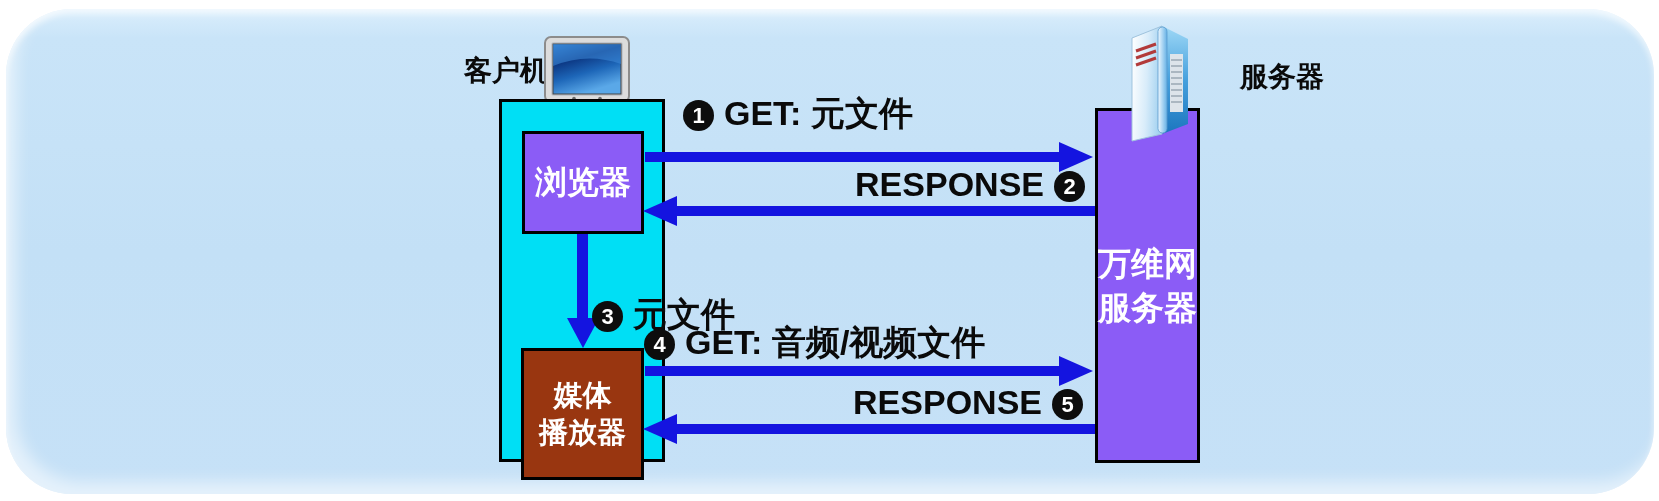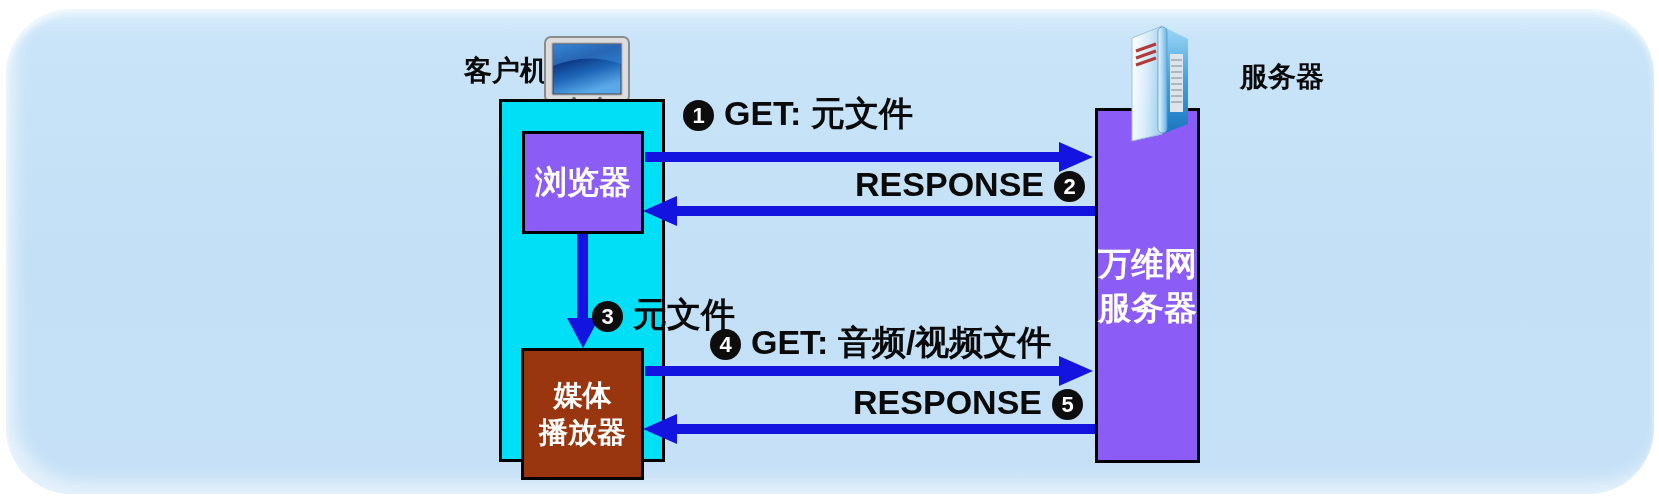--- a/index.html
+++ b/index.html
@@ -152,20 +152,20 @@
   </div>
 
   <div class="step right-align" style="left:643px;top:165px;width:442px;">
     <span>RESPONSE</span><span class="badge badge-trail">2</span>
   </div>
 
   <div class="step" style="left:592px;top:252px;margin-top:40px;">
     <span class="badge badge-lead">3</span><span>元文件</span>
   </div>
 
-  <div class="step" style="left:710px;top:320px;">
+  <div class="step" style="left:644px;top:320px;">
     <span class="badge badge-lead">4</span><span>GET: 音频/视频文件</span>
   </div>
 
   <div class="step right-align" style="left:643px;top:383px;width:440px;">
     <span>RESPONSE</span><span class="badge badge-trail">5</span>
   </div>
 </div>
 
 </body></html>

